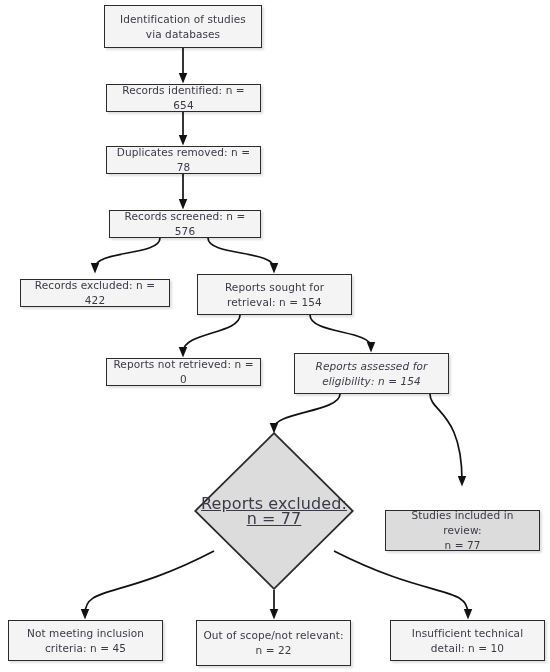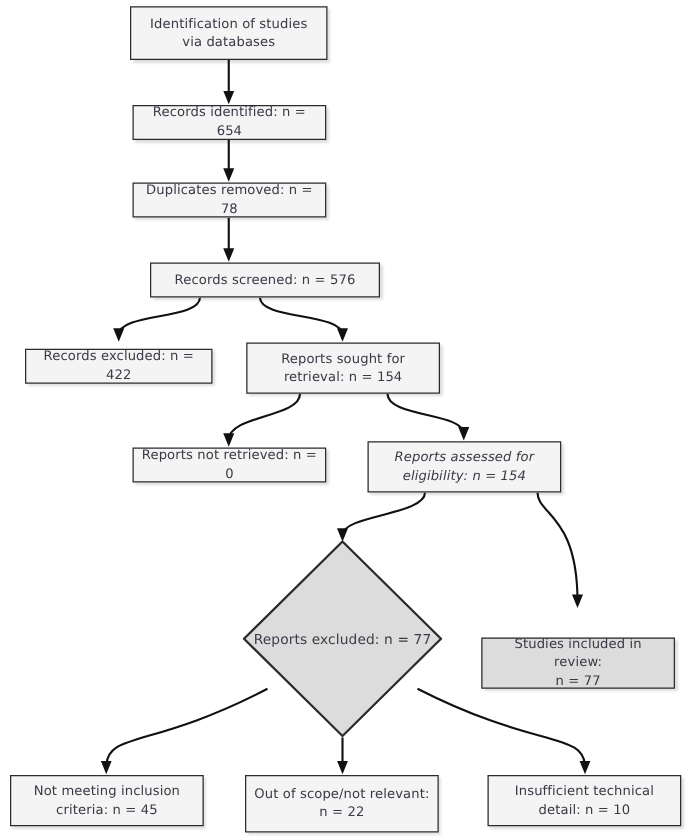--- a/index.html
+++ b/index.html
@@ -63,23 +63,24 @@
     position: absolute;
     left: 0;
     top: 0;
     width: 160px;
     height: 158px;
     display: flex;
     align-items: center;
     justify-content: center;
     text-align: center;
     color: #3a3a46;
-    font-size: 11px;
+    font-size: 16px;
     line-height: 15px;
     letter-spacing: 0.1px;
+    text-decoration: underline;
   }
 </style>
 </head>
 <body>
 
 <div id="diagram-root">
 
   <svg id="edge-layer" width="550" height="672" viewBox="0 0 550 672" xmlns="http://www.w3.org/2000/svg">
     <defs>
       <marker id="arrowhead" markerWidth="7" markerHeight="7" refX="3.2" refY="3" orient="auto" markerUnits="strokeWidth">
@@ -106,21 +107,21 @@
       <div class="node" style="left: 104px; top: 5px; width: 158px; height: 43px;">
         <span class="node-text">Identification of studies
 via databases</span>
       </div>
       <div class="node" style="left: 106px; top: 84px; width: 155px; height: 28px;">
         <span class="node-text">Records identified: n = 654</span>
       </div>
       <div class="node" style="left: 106px; top: 146px; width: 155px; height: 28px;">
         <span class="node-text">Duplicates removed: n = 78</span>
       </div>
-      <div class="node" style="left: 120px; top: 210px; width: 184px; height: 28px;">
+      <div class="node" style="left: 109px; top: 210px; width: 152px; height: 28px;">
         <span class="node-text">Records screened: n = 576</span>
       </div>
       <div class="node" style="left: 20px; top: 279px; width: 150px; height: 28px;">
         <span class="node-text">Records excluded: n = 422</span>
       </div>
       <div class="node" style="left: 197px; top: 274px; width: 155px; height: 41px;">
         <span class="node-text">Reports sought for
 retrieval: n = 154</span>
       </div>
       <div class="node" style="left: 106px; top: 358px; width: 155px; height: 28px;">

